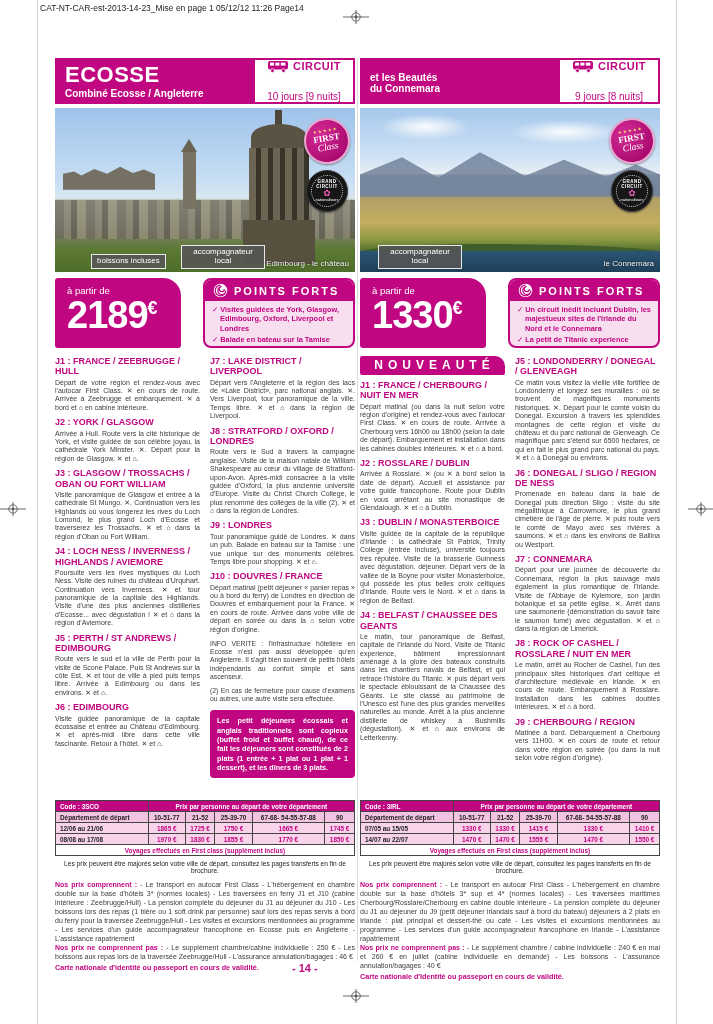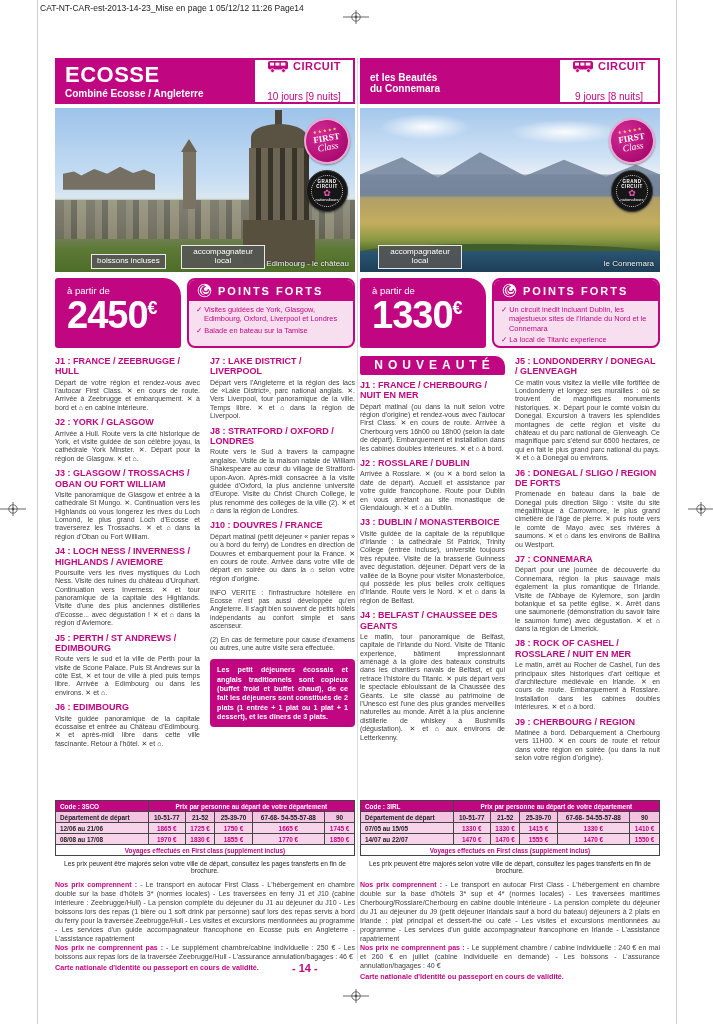--- a/index.html
+++ b/index.html
@@ -53,32 +53,32 @@
   .badge-first .l1{font-family:"Liberation Serif",serif;font-weight:bold;font-size:9px;line-height:1.1;}
   .badge-first .l2{font-family:"Liberation Serif",serif;font-style:italic;font-size:9.5px;line-height:1;}
   .badge-grand{position:absolute;right:7px;top:62px;width:42px;height:42px;border-radius:50%;
     background:#161616;border:1px solid #3b3b3b;display:flex;flex-direction:column;align-items:center;
     justify-content:center;color:#fff;text-align:center;box-shadow:0 1px 2px rgba(0,0,0,.4);}
   .badge-grand .ring{position:absolute;inset:4px;border:1px dotted #cfcfcf;border-radius:50%;}
   .badge-grand .g1{font-size:4.5px;font-weight:bold;letter-spacing:.5px;line-height:1.2;}
   .badge-grand .flower{color:#e757b0;font-size:9px;line-height:1;}
   .badge-grand .g2{font-size:4px;line-height:1.2;}
   
-  .price-row{display:flex;gap:6px;margin-top:6px;height:70px;}
+  .price-row{display:flex;gap:22px;margin-top:6px;height:70px;}
   .price-box{width:126px;background:var(--magenta);color:#fff;border-radius:3px 18px 3px 3px;
     padding:7px 0 0 12px;}
   .price-prefix{font-size:9.5px;}
   .price-value{font-size:38px;font-weight:bold;line-height:1.05;letter-spacing:-1px;}
   .price-euro{font-size:18px;font-weight:bold;vertical-align:14px;letter-spacing:0;}
   .pf-box{flex:1;border:2px solid var(--magenta);border-radius:8px;overflow:hidden;background:var(--pink-light);
     display:flex;flex-direction:column;}
   .pf-head{background:var(--magenta);color:#fff;display:flex;align-items:center;gap:6px;
     padding:3px 8px;font-weight:bold;font-size:11px;letter-spacing:2px;}
   .pf-body{padding:4px 7px 3px 7px;}
-  .pf-item{color:var(--magenta);font-size:7.4px;font-weight:normal;line-height:1.25;list-style:none;
+  .pf-item{color:var(--magenta);font-size:7.4px;font-weight:bold;line-height:1.25;list-style:none;
     padding-left:8px;text-indent:-8px;margin-bottom:2px;}
   .pf-item::before{content:"✓ ";}
   
   .cols{display:flex;gap:10px;margin-top:8px;height:438px;overflow:hidden;}
   .col{flex:1;min-width:0;}
   .day{margin-bottom:5px;}
   .day h4{color:var(--magenta);font-size:9px;line-height:1.15;margin-bottom:2px;}
   .day p, .smallnote, .info{font-size:7px;line-height:1.2;text-align:justify;color:var(--ink);}
   .info{margin-top:6px;font-size:6.8px;}
   .smallnote{margin-top:6px;font-size:6.8px;}
@@ -215,21 +215,21 @@
       <span class="g2">nationaltours</span>
     </div>
     <div class="tagbox" style="left:36px;">boissons incluses</div>
     <div class="tagbox" style="left:126px;">accompagnateur local</div>
     <div class="photo-caption">Edimbourg - le château</div>
   </div>
 
   <div class="price-row">
     <div class="price-box">
       <div class="price-prefix">à partir de</div>
-      <div class="price-value"><span>2450</span><span class="price-euro">€</span></div>
+      <div class="price-value"><span>2189</span><span class="price-euro">€</span></div>
     </div>
     <div class="pf-box">
       <div class="pf-head">
         <span class="pf-icon">
             <svg width="15" height="15" viewBox="0 0 15 15">
               <circle cx="7.5" cy="7.5" r="6.8" fill="#fff"></circle>
               <path d="M7.5 2.2 a5.3 5.3 0 1 0 5.3 5.3 a4 4 0 1 1 -4-4 a2.6 2.6 0 1 0 2.6 2.6" fill="none" stroke="#c00680" stroke-width="1.2"></path>
             </svg>
           </span>
         <span>POINTS FORTS</span>
@@ -269,20 +269,24 @@
         </div>
     </div>
     <div class="col">
       <div class="day">
           <h4>J7 : LAKE DISTRICT / LIVERPOOL</h4>
           <p>Départ vers l'Angleterre et la région des lacs de «Lake District», parc national anglais. ✕. Vers Liverpool, tour panoramique de la ville. Temps libre. ✕ et ⌂ dans la région de Liverpool.</p>
         </div>
       <div class="day">
           <h4>J8 : STRATFORD / OXFORD / LONDRES</h4>
           <p>Route vers le Sud à travers la campagne anglaise. Visite de la maison natale de William Shakespeare au cœur du village de Stratford-upon-Avon. Après-midi consacrée à la visite guidée d'Oxford, la plus ancienne université d'Europe. Visite du Christ Church College, le plus renommé des collèges de la ville (2). ✕ et ⌂ dans la région de Londres.</p>
+        </div>
+      <div class="day">
+          <h4>J9 : LONDRES</h4>
+          <p>Tour panoramique guidé de Londres. ✕ dans un pub. Balade en bateau sur la Tamise : une vue unique sur des monuments célèbres. Temps libre pour shopping. ✕ et ⌂.</p>
         </div>
       <div class="day">
           <h4>J10 : DOUVRES / FRANCE</h4>
           <p>Départ matinal (petit déjeuner « panier repas » ou à bord du ferry) de Londres en direction de Douvres et embarquement pour la France. ✕ en cours de route. Arrivée dans votre ville de départ en soirée ou dans la ⌂ selon votre région d'origine.</p>
         </div>
       <p class="info">INFO VERITE : l'infrastructure hôtelière en Ecosse n'est pas aussi développée qu'en Angleterre. Il s'agit bien souvent de petits hôtels indépendants au confort simple et sans ascenseur.</p>
       <p class="smallnote">(2) En cas de fermeture pour cause d'examens ou autres, une autre visite sera effectuée.</p>
       <div class="highlight">Les petit déjeuners écossais et anglais traditionnels sont copieux (buffet froid et buffet chaud), de ce fait les déjeuners sont constitués de 2 plats (1 entrée + 1 plat ou 1 plat + 1 dessert), et les dîners de 3 plats.</div>
     </div>
   </div>
@@ -390,21 +394,21 @@
         <span class="pf-icon">
             <svg width="15" height="15" viewBox="0 0 15 15">
               <circle cx="7.5" cy="7.5" r="6.8" fill="#fff"></circle>
               <path d="M7.5 2.2 a5.3 5.3 0 1 0 5.3 5.3 a4 4 0 1 1 -4-4 a2.6 2.6 0 1 0 2.6 2.6" fill="none" stroke="#c00680" stroke-width="1.2"></path>
             </svg>
           </span>
         <span>POINTS FORTS</span>
       </div>
       <ul class="pf-body">
         <li class="pf-item">Un circuit inédit incluant Dublin, les majestueux sites de l'Irlande du Nord et le Connemara</li>
-        <li class="pf-item">La local de Titanic experience</li>
+        <li class="pf-item">La petit de Titanic experience</li>
       </ul>
     </div>
   </div>
 
   <div class="cols">
     <div class="col">
       <div class="nouveaute">NOUVEAUTÉ</div>
       <div class="day">
           <h4>J1 : FRANCE / CHERBOURG / NUIT EN MER</h4>
           <p>Départ matinal (ou dans la nuit selon votre région d'origine) et rendez-vous avec l'autocar First Class. ✕ en cours de route. Arrivée à Cherbourg vers 16h00 ou 18h00 (selon la date de départ). Embarquement et installation dans les cabines doubles intérieures. ✕ et ⌂ à bord.</p>
@@ -421,21 +425,21 @@
           <h4>J4 : BELFAST / CHAUSSEE DES GEANTS</h4>
           <p>Le matin, tour panoramique de Belfast, capitale de l'Irlande du Nord. Visite de Titanic experience, bâtiment impressionnant aménagé à la gloire des bateaux construits dans les chantiers navals de Belfast, et qui retrace l'histoire du Titanic. ✕ puis départ vers le spectacle éblouissant de la Chaussée des Géants. Le site classé au patrimoine de l'Unesco est l'une des plus grandes merveilles naturelles au monde. Arrêt à la plus ancienne distillerie de whiskey à Bushmills (dégustation). ✕ et ⌂ aux environs de Letterkenny.</p>
         </div>
     </div>
     <div class="col">
       <div class="day">
           <h4>J5 : LONDONDERRY / DONEGAL / GLENVEAGH</h4>
           <p>Ce matin vous visitez la vieille ville fortifiée de Londonderry et longez ses murailles : où se trouvent de magnifiques monuments historiques. ✕. Départ pour le comté voisin du Donegal. Excursion à travers les splendides montagnes de cette région et visite du château et du parc national de Glenveagh. Ce magnifique parc s'étend sur 6500 hectares, ce qui en fait le plus grand parc national du pays. ✕ et ⌂ à Donegal ou environs.</p>
         </div>
       <div class="day">
-          <h4>J6 : DONEGAL / SLIGO / REGION DE FORTS</h4>
+          <h4>J6 : DONEGAL / SLIGO / REGION DE NESS</h4>
           <p>Promenade en bateau dans la baie de Donegal puis direction Sligo : visite du site mégalithique à Carrowmore, le plus grand cimetière de l'âge de pierre. ✕ puis route vers le comté de Mayo avec ses rivières à saumons. ✕ et ⌂ dans les environs de Ballina ou Westport.</p>
         </div>
       <div class="day">
           <h4>J7 : CONNEMARA</h4>
           <p>Départ pour une journée de découverte du Connemara, région la plus sauvage mais également la plus romantique de l'Irlande. Visite de l'Abbaye de Kylemore, son jardin botanique et sa petite église. ✕. Arrêt dans une saumonerie (démonstration du savoir faire le saumon fumé) avec dégustation. ✕ et ⌂ dans la région de Limerick.</p>
         </div>
       <div class="day">
           <h4>J8 : ROCK OF CASHEL / ROSSLARE / NUIT EN MER</h4>
           <p>Le matin, arrêt au Rocher de Cashel, l'un des principaux sites historiques d'art celtique et d'architecture médiévale en Irlande. ✕ en cours de route. Embarquement à Rosslare. Installation dans les cabines doubles intérieures. ✕ et ⌂ à bord.</p>
         </div>

